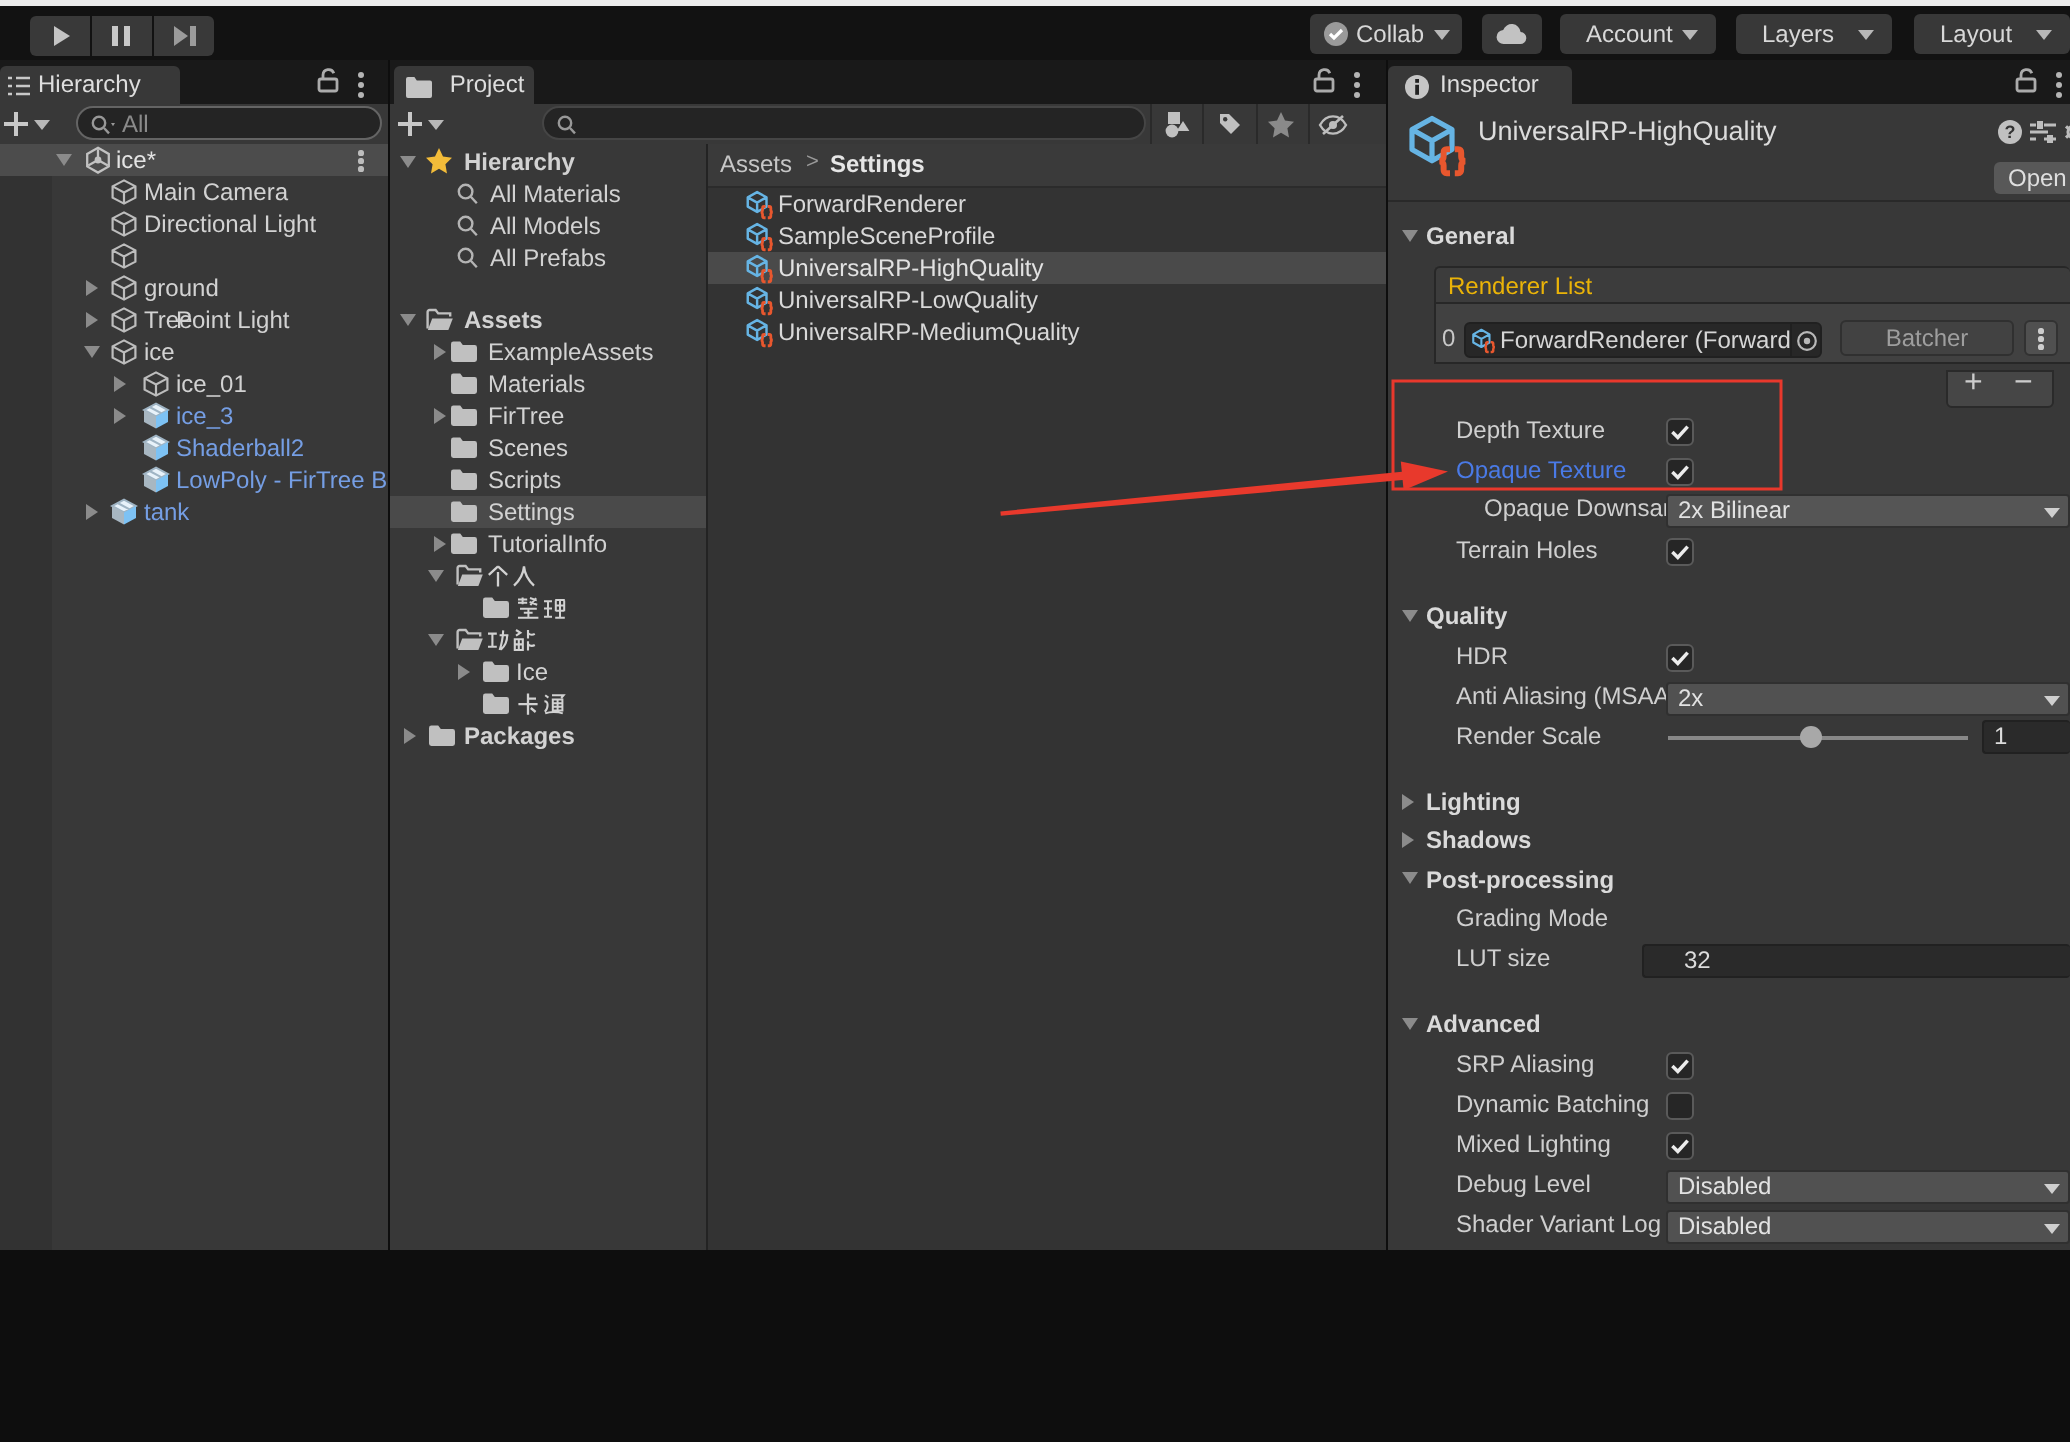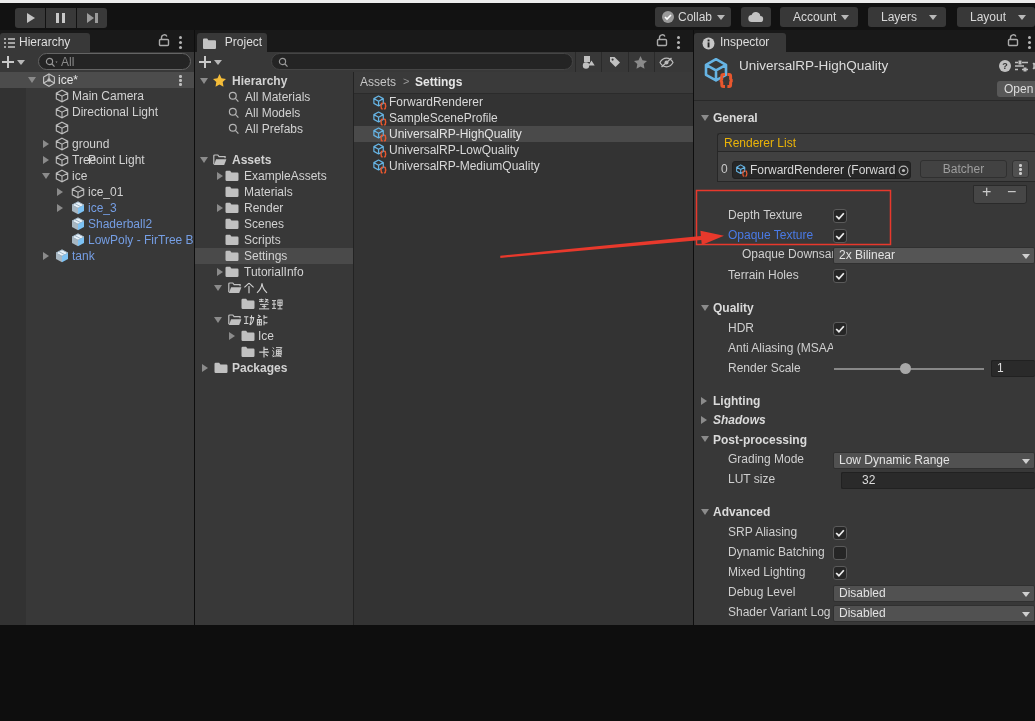--- a/index.html
+++ b/index.html
@@ -324,21 +324,21 @@
           <svg class="ic" style="left:30px;top:2px;" width="14" height="12">
             <use href="#folder"></use>
           </svg>
           <span class="ic" style="left:49px;">Materials</span>
         </div>
     <div class="row" style="left:0;top:128px;right:0;">
           <div class="tri-r ic" style="left:22px;top:4px;"></div>
           <svg class="ic" style="left:30px;top:2px;" width="14" height="12">
             <use href="#folder"></use>
           </svg>
-          <span class="ic" style="left:49px;">Render</span>
+          <span class="ic" style="left:49px;">FirTree</span>
         </div>
     <div class="row" style="left:0;top:144px;right:0;">
           <svg class="ic" style="left:30px;top:2px;" width="14" height="12">
             <use href="#folder"></use>
           </svg>
           <span class="ic" style="left:49px;">Scenes</span>
         </div>
     <div class="row" style="left:0;top:160px;right:0;">
           <svg class="ic" style="left:30px;top:2px;" width="14" height="12">
             <use href="#folder"></use>
@@ -544,34 +544,34 @@
         </div>
     <div class="tri-d ic" style="left:7px;top:203px;"></div>
         <span class="lbl bold" style="left:19px;top:198px;color:#dadada;">Quality</span>
     <span class="lbl" style="left:34px;top:218px;">HDR</span>
         <div class="chk" style="left:139px;top:220px;">
           <svg width="12" height="12" style="position:absolute;left:0px;top:0px;" viewBox="0 0 11 11">
             <path d="M2 5.5l2.5 2.5L9 3" stroke="#ececec" stroke-width="1.6" fill="none"></path>
           </svg>
         </div>
     <span class="lbl" style="left:34px;top:238px;width:105px;">Anti Aliasing (MSAA)</span>
+    <div class="dd" style="left:139px;top:238.5px;right:0;">2x<div class="ddc"></div></div>
     <span class="lbl" style="left:34px;top:258px;">Render Scale</span>
     <div class="abs" style="left:140px;top:265.5px;width:150px;height:2px;background:#888888;"></div>
     <div class="abs" style="left:206px;top:261px;width:11px;height:11px;border-radius:50%;background:#a8a8a8;"></div>
     <div class="tfield" style="left:297px;top:258px;right:0;border-right:none;">1</div>
     <div class="tri-r ic" style="left:7px;top:295px;"></div>
         <span class="lbl bold" style="left:19px;top:291px;color:#dadada;">Lighting</span>
     <div class="tri-r ic" style="left:7px;top:314px;"></div>
-        <span class="lbl bold" style="left:19px;top:310px;color:#dadada;font-style:italic;">Shadows</span>
+        <span class="lbl bold" style="left:19px;top:310px;color:#dadada;">Shadows</span>
     <div class="tri-d ic" style="left:7px;top:334px;"></div>
         <span class="lbl bold" style="left:19px;top:330px;color:#dadada;">Post-processing</span>
     <span class="lbl" style="left:34px;top:349px;">Grading Mode</span>
-    <div class="dd" style="left:139px;top:349.5px;right:0;">Low Dynamic Range<div class="ddc"></div></div>
     <span class="lbl" style="left:34px;top:369px;">LUT size</span>
-    <div class="tfield" style="left:147px;top:369.5px;right:0;border-right:none;padding-left:20px;">32</div>
+    <div class="tfield" style="left:127px;top:369.5px;right:0;border-right:none;padding-left:20px;">32</div>
     <div class="tri-d ic" style="left:7px;top:407px;"></div>
         <span class="lbl bold" style="left:19px;top:402px;color:#dadada;">Advanced</span>
     <span class="lbl" style="left:34px;top:422px;">SRP Aliasing</span>
         <div class="chk" style="left:139px;top:424px;">
           <svg width="12" height="12" style="position:absolute;left:0px;top:0px;" viewBox="0 0 11 11">
             <path d="M2 5.5l2.5 2.5L9 3" stroke="#ececec" stroke-width="1.6" fill="none"></path>
           </svg>
         </div>
     <span class="lbl" style="left:34px;top:442px;">Dynamic Batching</span>
         <div class="chk" style="left:139px;top:444px;"></div>

